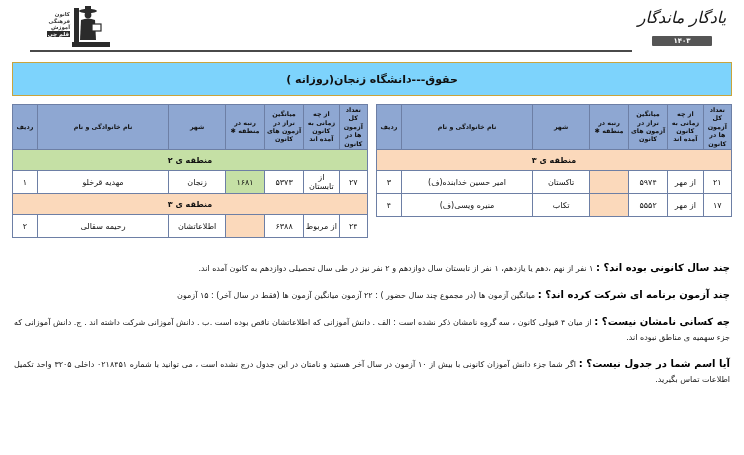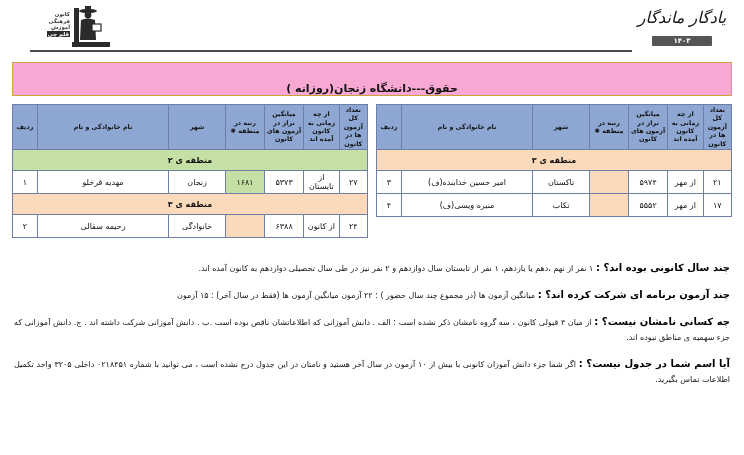--- a/index.html
+++ b/index.html
@@ -108,24 +108,24 @@
     right: 112px;
     top: 50px;
     height: 2px;
     background: #4a4a4a;
   }
 
   
   .title-bar {
     margin: 4px 12px 0 12px;
     height: 32px;
-    background: #f9a8d4;
+    background: #7dd3fc;
     border: 1px solid #c9a43c;
     display: flex;
-    align-items: flex-end;
+    align-items: center;
     justify-content: center;
   }
   .title-bar .t {
     font-size: 11px;
     font-weight: bold;
     color: #101010;
   }
 
   
   .tables-row {
@@ -320,24 +320,24 @@
           <td class="rank-cell z2">۱۶۸۱</td>
           <td>زنجان</td>
           <td class="name-cell">مهدیه قرخلو</td>
           <td>۱</td>
         </tr>
         <tr>
           <td class="zone z3" colspan="7">منطقه ی ۳</td>
         </tr>
         <tr>
           <td>۲۴</td>
-          <td>از کانون</td>
+          <td>از مربوط</td>
           <td>۶۳۸۸</td>
           <td class="rank-cell z3"></td>
-          <td>خانوادگی</td>
+          <td>اطلاعاتشان</td>
           <td class="name-cell">رحیمه سقالی</td>
           <td>۲</td>
         </tr>
       </tbody>
     </table>
   </div>
 </div>
 
 <div class="faq">
   <p class="faq-item">

